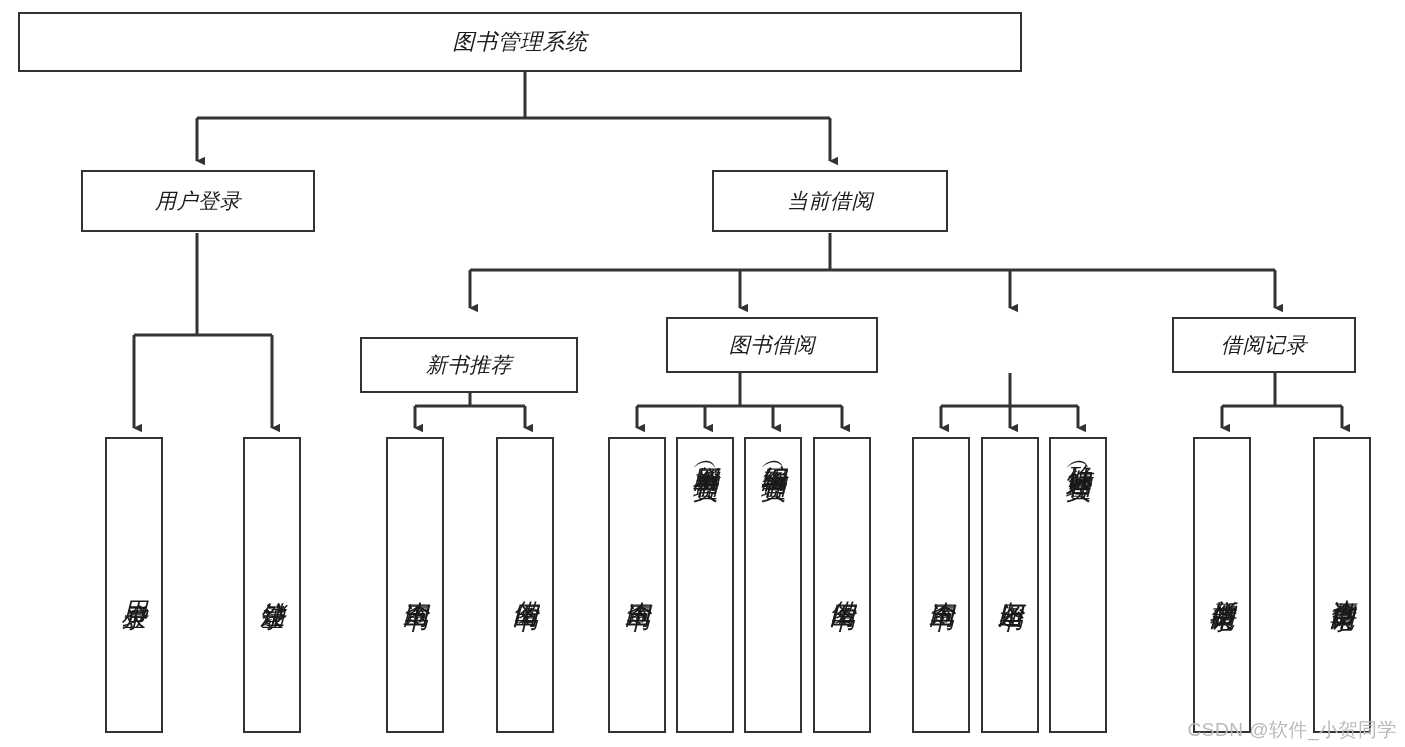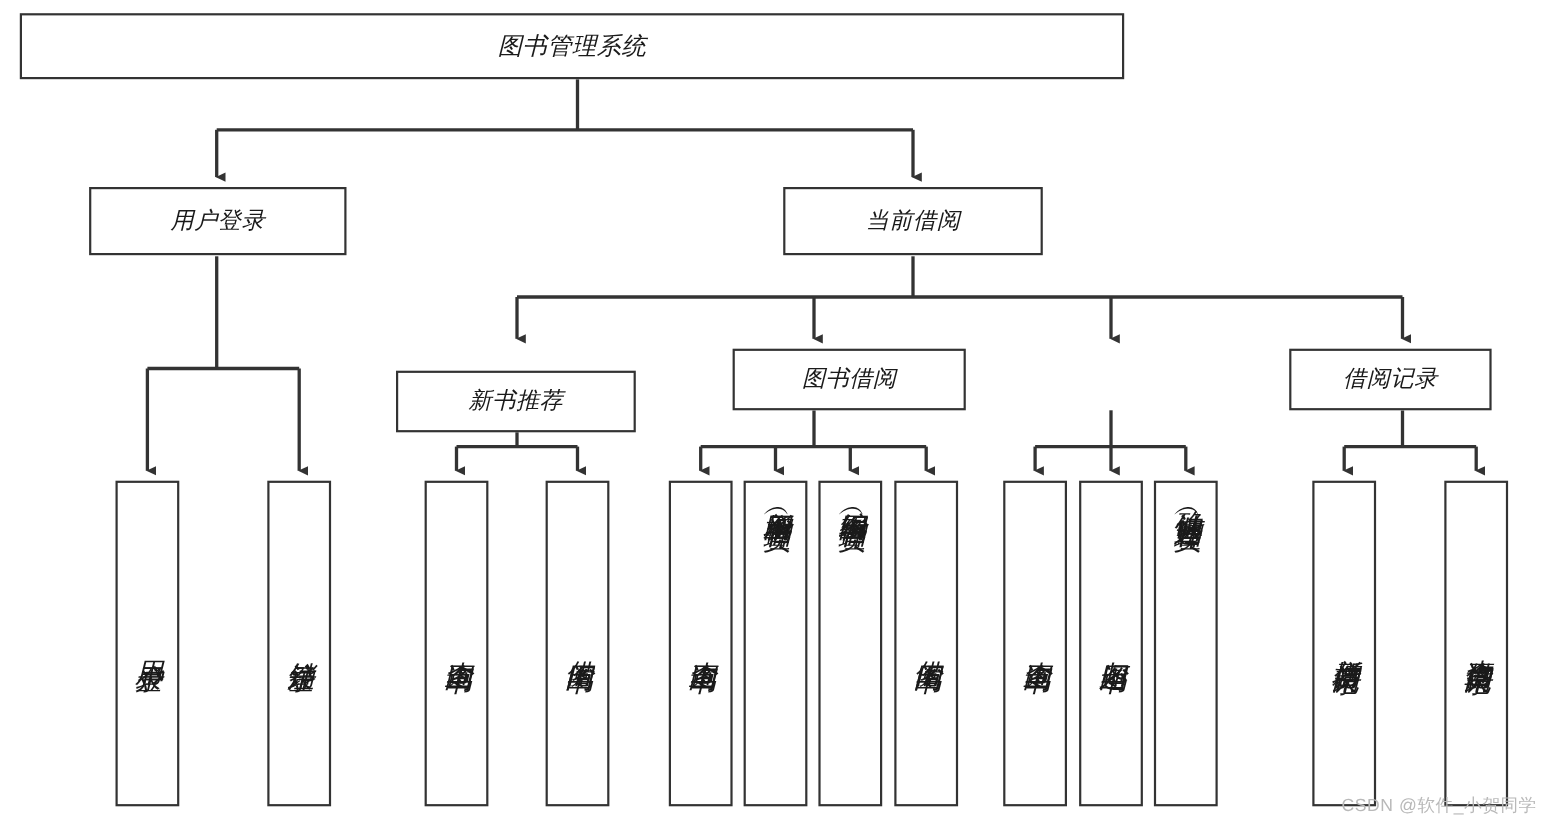--- a/index.html
+++ b/index.html
@@ -63,21 +63,21 @@
     white-space: nowrap;
   }
   .node.vertical.centered {
     align-items: center;
     padding-top: 0;
   }
   #watermark {
     position: absolute;
     right: 8px;
     bottom: 4px;
-    font-size: 16px;
+    font-size: 19px;
     color: #b9b9b9;
     z-index: 5;
     white-space: nowrap;
     letter-spacing: 0.5px;
   }
 </style>
 </head>
 <body>
 
 <div id="diagram-root">

